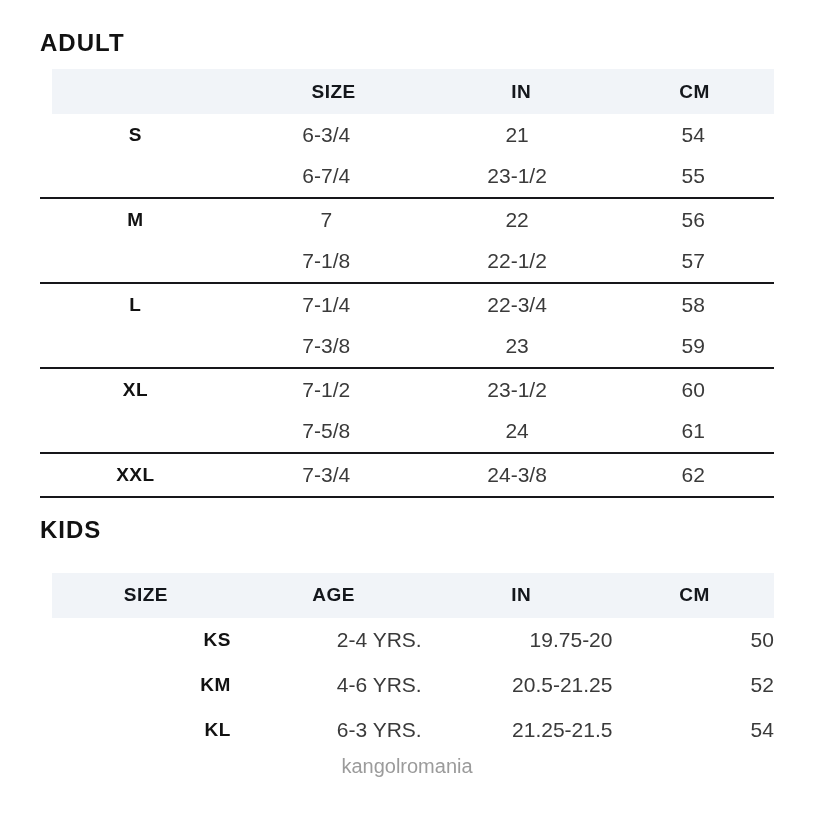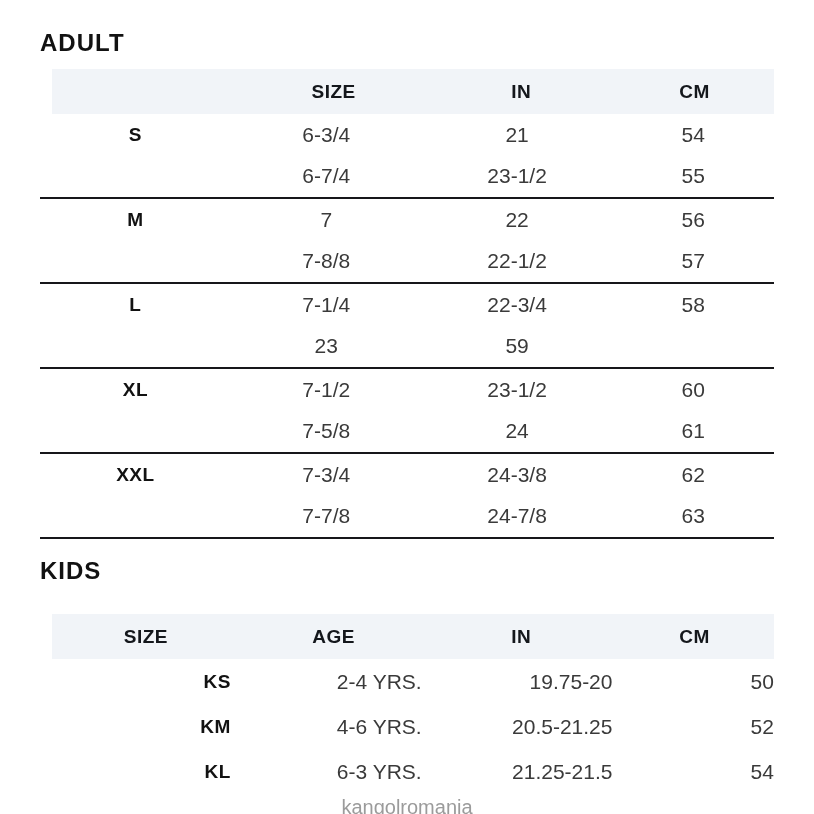--- a/index.html
+++ b/index.html
@@ -105,35 +105,36 @@
 
     <div class="group">
       <div class="t-row">
         <div class="cell label">M</div>
         <div class="cell">7</div>
         <div class="cell">22</div>
         <div class="cell">56</div>
       </div>
       <div class="t-row">
         <div class="cell label"></div>
-        <div class="cell">7-8/8</div>
+        <div class="cell">7-1/8</div>
         <div class="cell">22-1/2</div>
         <div class="cell">57</div>
       </div>
     </div>
 
     <div class="group">
       <div class="t-row">
         <div class="cell label">L</div>
         <div class="cell">7-1/4</div>
         <div class="cell">22-3/4</div>
         <div class="cell">58</div>
       </div>
       <div class="t-row">
         <div class="cell label"></div>
+        <div class="cell">7-3/8</div>
         <div class="cell">23</div>
         <div class="cell">59</div>
       </div>
     </div>
 
     <div class="group">
       <div class="t-row">
         <div class="cell label">XL</div>
         <div class="cell">7-1/2</div>
         <div class="cell">23-1/2</div>
@@ -146,26 +147,20 @@
         <div class="cell">61</div>
       </div>
     </div>
 
     <div class="group">
       <div class="t-row">
         <div class="cell label">XXL</div>
         <div class="cell">7-3/4</div>
         <div class="cell">24-3/8</div>
         <div class="cell">62</div>
-      </div>
-      <div class="t-row">
-        <div class="cell label"></div>
-        <div class="cell">7-7/8</div>
-        <div class="cell">24-7/8</div>
-        <div class="cell">63</div>
       </div>
     </div>
   </div>
 
   <h1 class="section-title title-kids">KIDS</h1>
 
   <div class="size-table kids">
     <div class="thead">
       <div class="cell">SIZE</div>
       <div class="cell">AGE</div>

